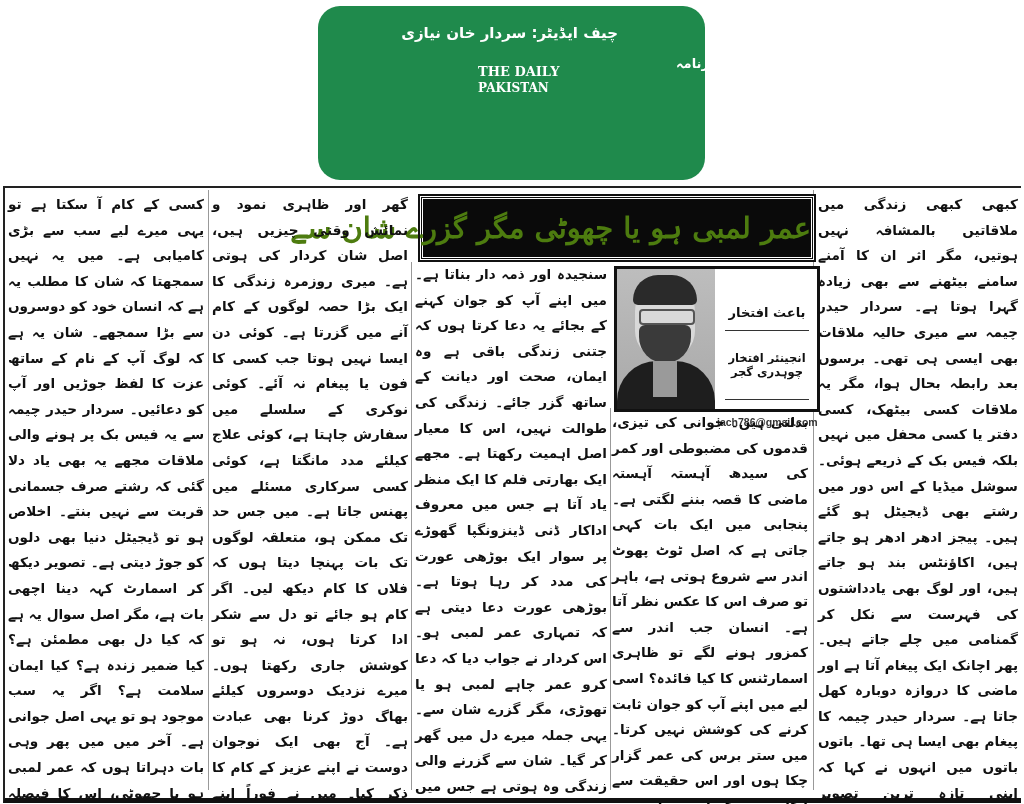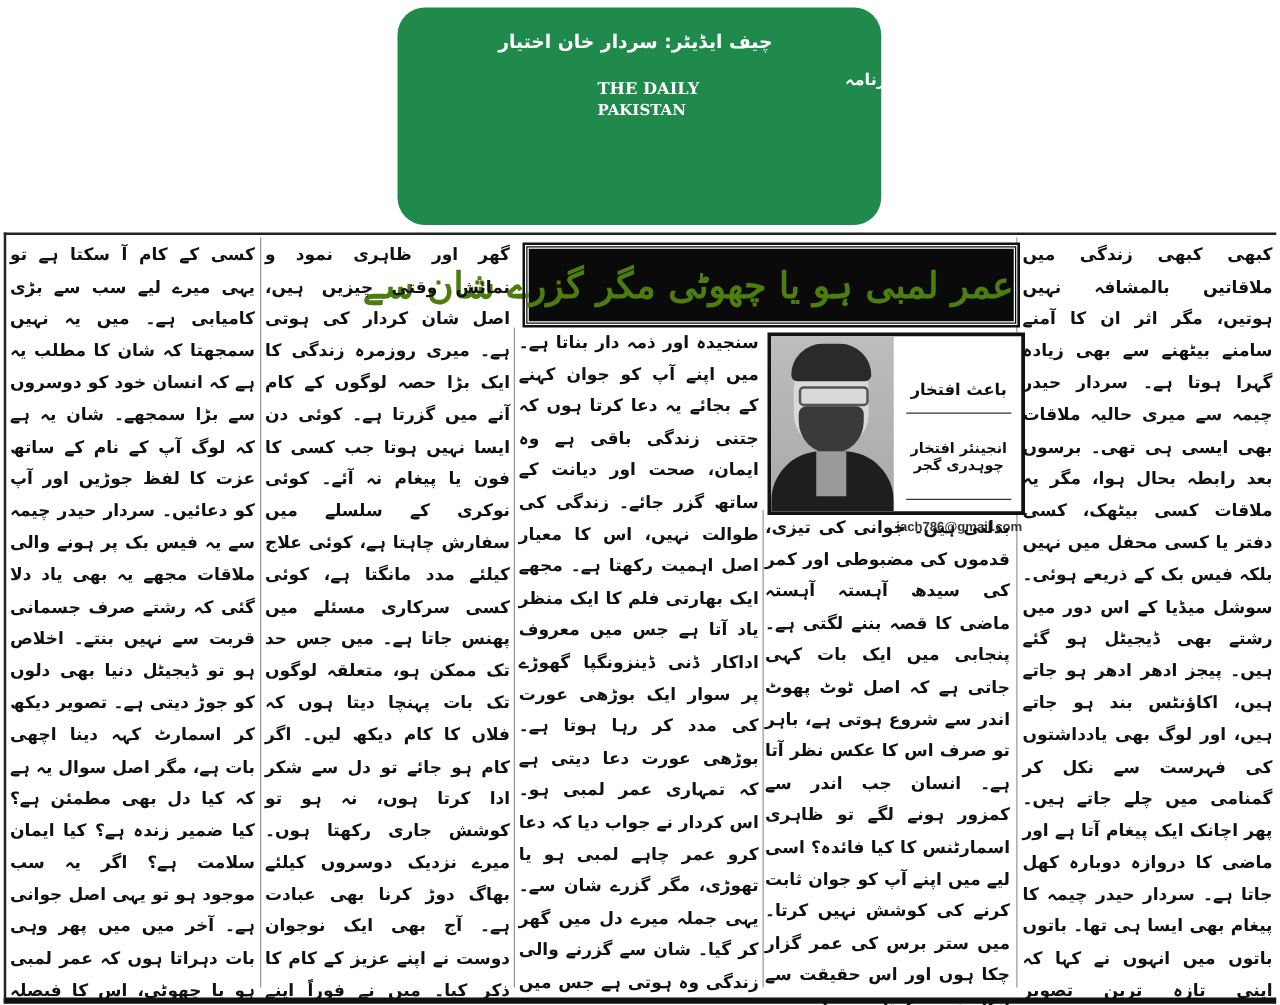--- a/index.html
+++ b/index.html
@@ -52,21 +52,21 @@
   .photo .collar { position: absolute; left: 36px; top: 92px; width: 24px; height: 36px; background: #9a9a9a; }
   .author-info { position: absolute; left: 100px; top: 0; width: 100px; height: 140px; text-align: center; }
   .author-tag { direction: rtl; font-size: 13px; font-weight: bold; margin-top: 36px; }
   .author-name { direction: rtl; font-size: 11.5px; font-weight: bold; margin-top: 10px; border-top: 1px solid #333; border-bottom: 1px solid #333; padding: 20px 0; margin-left: 8px; margin-right: 8px; }
   .author-email { font-family: "Liberation Sans", sans-serif; font-size: 10.5px; font-weight: bold; margin-top: 16px; color: #333; }
 </style>
 </head>
 <body>
 
 <div class="masthead">
-  <div class="mast-editor">چیف ایڈیٹر: سردار خان اختیار</div>
+  <div class="mast-editor">چیف ایڈیٹر: سردار خان نیازی</div>
   <div class="mast-roznama">روزنامہ</div>
   <div class="mast-en">
     <div class="l1">THE DAILY</div>
     <div class="l2">PAKISTAN</div>
   </div>
 </div>
 
 <div class="frame"></div>
 <div class="rule-v" style="left:208px; top:190px; height:600px;"></div>
 <div class="rule-v" style="left:411px; top:262px; height:528px;"></div>

